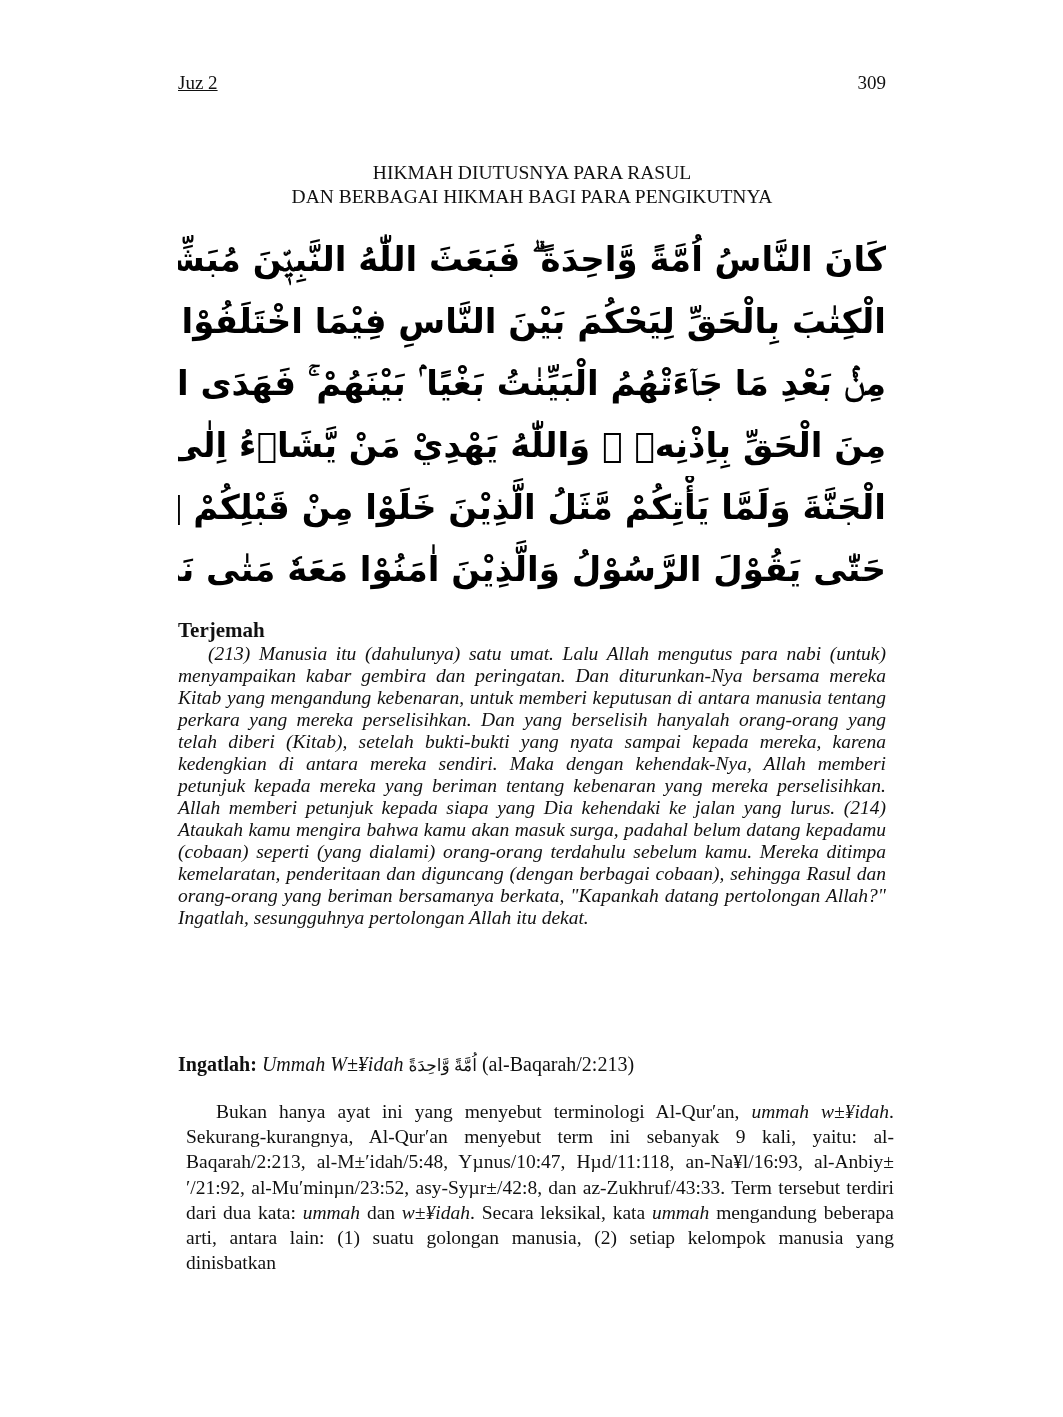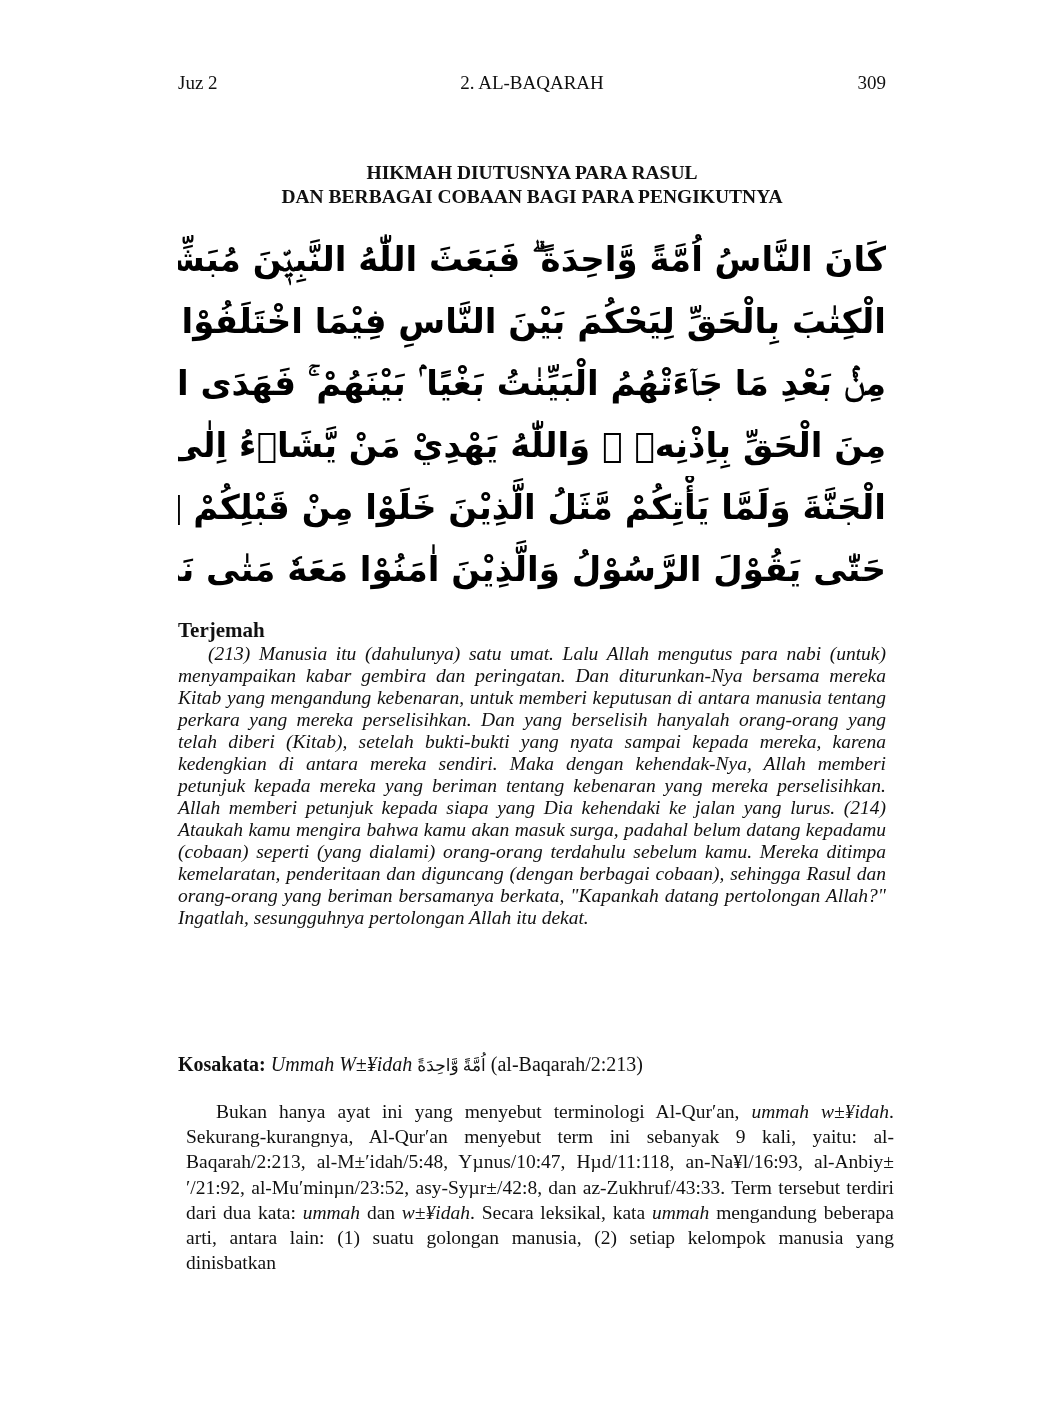--- a/index.html
+++ b/index.html
@@ -1,25 +1,25 @@
 <!DOCTYPE html>
 <html><head>
 <meta charset="utf-8">
 <style>
   html, body { margin: 0; padding: 0; background: #ffffff; }
   body { width: 1063px; height: 1417px; position: relative; overflow: hidden;
          font-family: "Liberation Serif", "DejaVu Serif", serif; color: #111; }
   .page { position: absolute; left: 178px; top: 0; width: 708px; }
   .running-head { position: absolute; top: 72px; left: 0; width: 708px; height: 26px;
                   font-size: 19px; }
-  .rh-left { position: absolute; left: 0; top: 0; }
+  .rh-left { position: absolute; left: 0; top: 0; text-decoration: underline; }
   .rh-center { position: absolute; left: 0; width: 708px; text-align: center; top: 0; }
   .rh-right { position: absolute; right: 0; top: 0; text-align: right; }
   .title { position: absolute; top: 161px; left: 0; width: 708px; text-align: center;
-           font-weight: bold; font-size: 19.5px; line-height: 24px; }
+           font-weight: normal; font-size: 19.5px; line-height: 24px; }
   .arabic { position: absolute; top: 228px; left: 0; width: 708px; direction: rtl;
             text-align: justify; text-align-last: justify;
             font-family: "DejaVu Sans", sans-serif; font-weight: bold; font-size: 34px;
             line-height: 62px; color: #000; }
   .arabic .line { display: block; white-space: nowrap; overflow: hidden; height: 62px; }
   .section-head { position: absolute; top: 618px; left: 0; font-weight: bold; font-size: 21px; }
   .translation { position: absolute; top: 643px; left: 0; width: 708px;
                  font-style: italic; font-size: 19.5px; line-height: 22px;
                  text-align: justify; text-indent: 30px; margin: 0; }
   .kosakata { position: absolute; top: 1053px; left: 0; width: 708px; font-size: 20px; }
@@ -29,43 +29,42 @@
                font-size: 19.5px; line-height: 25.2px; text-align: justify; text-indent: 30px; margin: 8px; }
   i { font-style: italic; }
 </style>
 </head>
 <body>
 
 <div class="page">
 
   <div class="running-head">
     <span class="rh-left">Juz 2</span>
-    <span class="rh-center">2. AL-BAQARAH</span>
     <span class="rh-right">309</span>
   </div>
 
   <div class="title">
     <div>HIKMAH DIUTUSNYA PARA RASUL</div>
-    <div>DAN BERBAGAI COBAAN BAGI PARA PENGIKUTNYA</div>
+    <div>DAN BERBAGAI HIKMAH BAGI PARA PENGIKUTNYA</div>
   </div>
 
   <div class="arabic">
     <span class="line">كَانَ النَّاسُ اُمَّةً وَّاحِدَةً ۗ فَبَعَثَ اللّٰهُ النَّبِيّٖنَ مُبَشِّرِيْنَ وَمُنْذِرِيْنَ ۖ وَاَنْزَلَ مَعَهُمُ</span>
     <span class="line">الْكِتٰبَ بِالْحَقِّ لِيَحْكُمَ بَيْنَ النَّاسِ فِيْمَا اخْتَلَفُوْا فِيْهِ ۗ وَمَا اخْتَلَفَ فِيْهِ اِلَّا الَّذِيْنَ اُوْتُوْهُ</span>
     <span class="line">مِنْۢ بَعْدِ مَا جَاۤءَتْهُمُ الْبَيِّنٰتُ بَغْيًا ۢ بَيْنَهُمْ ۚ فَهَدَى اللّٰهُ الَّذِيْنَ اٰمَنُوْا لِمَا اخْتَلَفُوْا فِيْهِ</span>
     <span class="line"><span>مِنَ الْحَقِّ بِاِذْنِهٖ ۗ وَاللّٰهُ يَهْدِيْ مَنْ يَّشَاۤءُ اِلٰى صِرَاطٍ مُّسْتَقِيْمٍ</span>  </span>
     <span class="line">الْجَنَّةَ وَلَمَّا يَأْتِكُمْ مَّثَلُ الَّذِيْنَ خَلَوْا مِنْ قَبْلِكُمْ ۗ مَسَّتْهُمُ الْبَأْسَاۤءُ وَالضَّرَّاۤءُ وَزُلْزِلُوْا</span>
     <span class="line"><span>حَتّٰى يَقُوْلَ الرَّسُوْلُ وَالَّذِيْنَ اٰمَنُوْا مَعَهٗ مَتٰى نَصْرُ اللّٰهِ ۗ اَلَآ اِنَّ نَصْرَ اللّٰهِ قَرِيْبٌ</span> </span>
   </div>
 
   <div class="section-head">Terjemah</div>
   <p class="translation">(213) Manusia itu (dahulunya) satu umat. Lalu Allah mengutus para nabi (untuk) menyampaikan kabar gembira dan peringatan. Dan diturunkan-Nya bersama mereka Kitab yang mengandung kebenaran, untuk memberi keputusan di antara manusia tentang perkara yang mereka perselisihkan. Dan yang berselisih hanyalah orang-orang yang telah diberi (Kitab), setelah bukti-bukti yang nyata sampai kepada mereka, karena kedengkian di antara mereka sendiri. Maka dengan kehendak-Nya, Allah memberi petunjuk kepada mereka yang beriman tentang kebenaran yang mereka perselisihkan. Allah memberi petunjuk kepada siapa yang Dia kehendaki ke jalan yang lurus. (214) Ataukah kamu mengira bahwa kamu akan masuk surga, padahal belum datang kepadamu (cobaan) seperti (yang dialami) orang-orang terdahulu sebelum kamu. Mereka ditimpa kemelaratan, penderitaan dan diguncang (dengan berbagai cobaan), sehingga Rasul dan orang-orang yang beriman bersamanya berkata, "Kapankah datang pertolongan Allah?" Ingatlah, sesungguhnya pertolongan Allah itu dekat.</p>
 
   <div class="kosakata">
-    <b>Kosakata:</b>
+    <b>Ingatlah:</b>
     <i>Ummah W±¥idah</i>
     <span class="ar">اُمَّةً وَّاحِدَةً</span>
     <span>(al-Baqarah/2:213)</span>
   </div>
 
   <p class="body-para"><span>Bukan hanya ayat ini yang menyebut terminologi Al-Qur′an, </span><i>ummah w±¥idah</i><span>. Sekurang-kurangnya, Al-Qur′an menyebut term ini sebanyak 9 kali, yaitu: al-Baqarah/2:213, al-M±′idah/5:48, Yµnus/10:47, Hµd/11:118, an-Na¥l/16:93, al-Anbiy±′/21:92, al-Mu′minµn/23:52, asy-Syµr±/42:8, dan az-Zukhruf/43:33. Term tersebut terdiri dari dua kata: </span><i>ummah</i><span> dan </span><i>w±¥idah</i><span>. Secara leksikal, kata </span><i>ummah</i><span> mengandung beberapa arti, antara lain: (1) suatu golongan manusia, (2) setiap kelompok manusia yang dinisbatkan</span></p>
 
 </div>
 
 </body></html>

